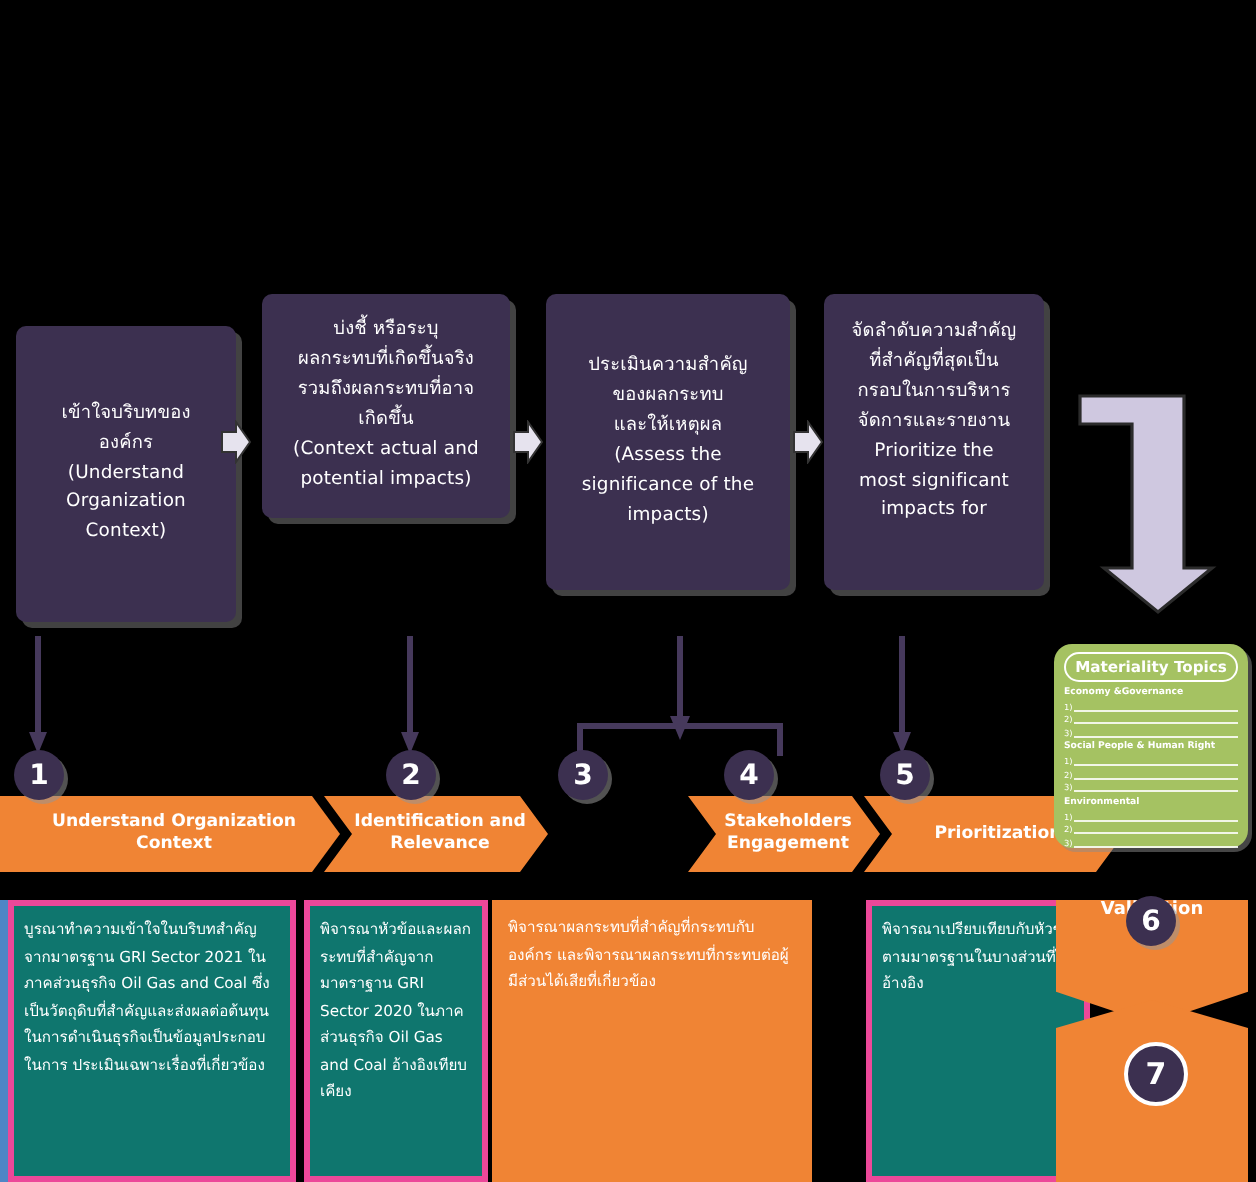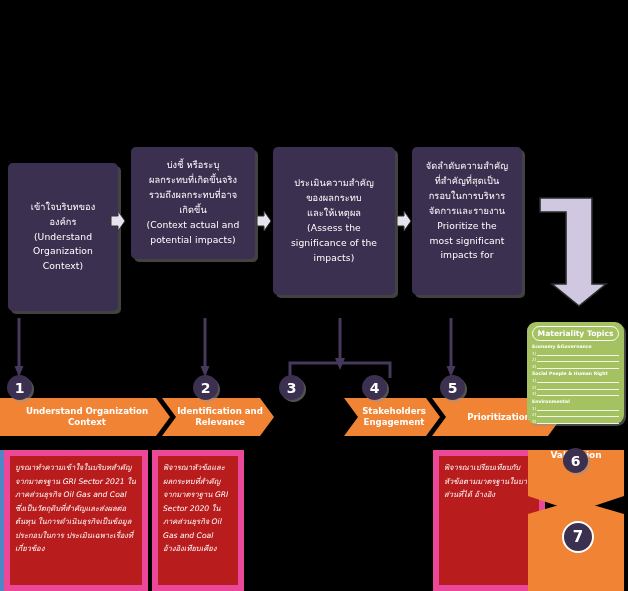--- a/index.html
+++ b/index.html
@@ -36,21 +36,21 @@
   .chev.first{clip-path:polygon(0 0,calc(100% - 14px) 0,100% 50%,calc(100% - 14px) 100%,0 100%);}
   .chev.mid{clip-path:polygon(0 0,calc(100% - 14px) 0,100% 50%,calc(100% - 14px) 100%,0 100%,14px 50%);}
 
   .numdot{position:absolute;width:25px;height:25px;border-radius:50%;
           background:#3c3050;color:#fff;font-weight:bold;font-size:14px;
           display:flex;align-items:center;justify-content:center;
           box-shadow:2px 2px 0 rgba(150,150,150,.55);z-index:6;}
 
   
   .dpanel{position:absolute;box-sizing:border-box;}
-  .dpanel.blue{background:#b91c1c;border:6px solid #ec4899;padding:5px 5px;font-style:italic;}
+  .dpanel.blue{background:#0f766e;border:3px solid #ec4899;padding:5px 5px;}
   .dpanel.orange{background:#F08434;padding:7px 8px;}
   .dpanel .dtxt{color:#fff;font-size:7.6px;line-height:1.78;}
   .matcard{position:absolute;left:527px;top:322px;width:97px;height:102px;
        background:#A5C262;border-radius:9px;box-sizing:border-box;padding:4px 5px;
        box-shadow:2px 2px 0 rgba(140,140,140,.5);}
   .mattitle{background:#A5C262;border:1.4px solid #ffffff;border-radius:8px;
             color:#ffffff;font-weight:bold;font-size:7.6px;text-align:center;
             padding:2px 0;margin-bottom:3px;}
   .matgrp{color:#ffffff;font-weight:bold;font-size:4.6px;line-height:1.5;margin-top:1px;}
   .matline{display:flex;align-items:flex-end;gap:1px;color:#fff;font-size:4.2px;line-height:1.55;}
@@ -256,20 +256,23 @@
   <div class="leftrail"></div>
 
   <div class="dpanel blue" style="left:4px;top:450px;width:144px;height:141px;">
     <div class="dtxt">บูรณาทำความเข้าใจในบริบทสำคัญจากมาตรฐาน GRI Sector 2021 ในภาคส่วนธุรกิจ Oil Gas and Coal ซึ่งเป็นวัตถุดิบที่สำคัญและส่งผลต่อต้นทุน ในการดำเนินธุรกิจเป็นข้อมูลประกอบในการ ประเมินเฉพาะเรื่องที่เกี่ยวข้อง</div>
   </div>
 
   <div class="dpanel blue" style="left:152px;top:450px;width:92px;height:141px;">
     <div class="dtxt">พิจารณาหัวข้อและผลกระทบที่สำคัญจากมาตราฐาน GRI Sector 2020 ในภาคส่วนธุรกิจ Oil Gas and Coal อ้างอิงเทียบเคียง</div>
   </div>
 
+  <div class="dpanel orange" style="left:246px;top:450px;width:160px;height:141px;">
+    <div class="dtxt">พิจารณาผลกระทบที่สำคัญที่กระทบกับองค์กร และพิจารณาผลกระทบที่กระทบต่อผู้มีส่วนได้เสียที่เกี่ยวข้อง</div>
+  </div>
 
   <div class="dpanel blue" style="left:408px;top:450px;width:112px;height:141px;margin-left:25px;">
     <div class="dtxt">พิจารณาเปรียบเทียบกับหัวข้อตามมาตรฐานในบางส่วนที่ได้ อ้างอิง</div>
   </div>
 
   <div class="vchev" id="validation">
     <span>Validation</span>
   </div>
   <div class="sdot" style="left:563px;top:448px;">
     <span>6</span>

